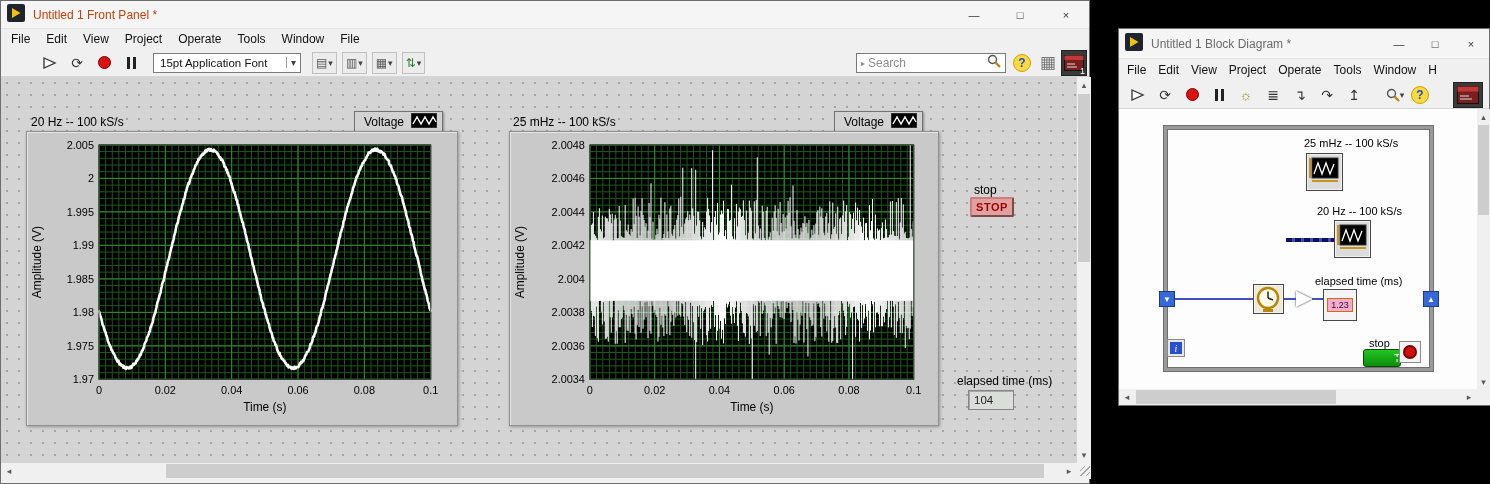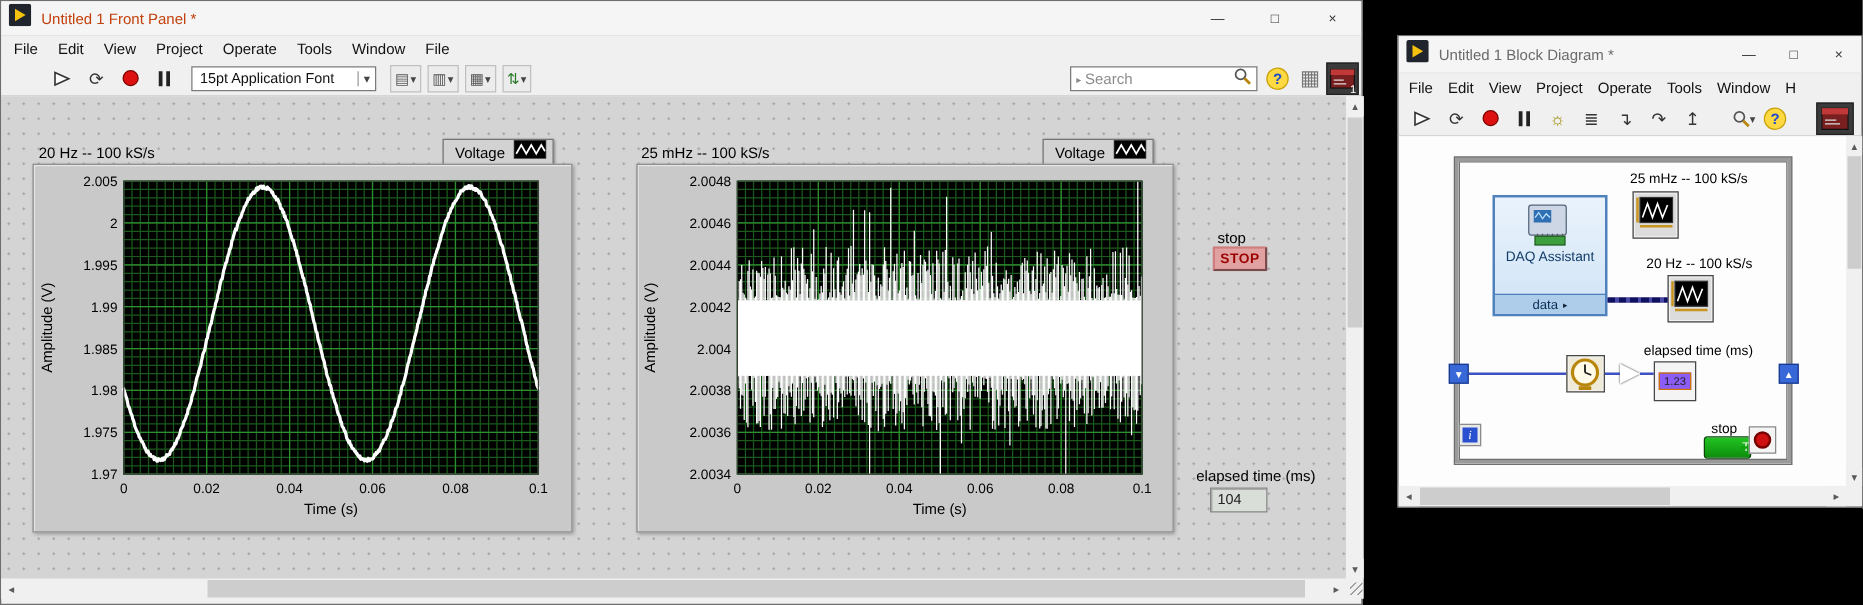--- a/index.html
+++ b/index.html
@@ -52,21 +52,21 @@
   .cond-term{position:absolute;background:#f4f4f4;border:1px solid #8a8a8a;display:flex;align-items:center;justify-content:center;}
   .cond-dot{width:14px;height:14px;border-radius:50%;background:#d01010;border:2px solid #7a0000;}
   .iter-term{position:absolute;background:#e8e8e8;border:1px solid #8a8a8a;display:flex;align-items:center;justify-content:center;}
   .iter-inner{width:12px;height:12px;background:#2850d0;color:#fff;font-size:10px;font-style:italic;display:flex;align-items:center;justify-content:center;font-family:"Liberation Serif",serif;}
   .shift-reg{position:absolute;width:16px;height:16px;background:#3868d8;border:1px solid #1a3a8a;color:#fff;font-size:8px;display:flex;align-items:center;justify-content:center;z-index:3;}
   .wire{position:absolute;}
   .wire.thin{height:2px;background:#3f51c0;}
   .wire.dyn{height:4px;background:#191970;background-image:repeating-linear-gradient(90deg,#101060 0 6px,#4a4aa8 6px 9px);}
   .wire.bool{height:2px;background:#0f9f0f;}
   .numeric-icon{position:absolute;background:#f4f4f4;border:1px solid #474747;display:flex;align-items:center;justify-content:center;}
-  .numeric-inner{border:1px solid #d07000;background:#8b5cf6;font-size:9px;color:#222;padding:1px 3px;}
+  .numeric-inner{border:1px solid #d07000;background:#f9a8d4;font-size:9px;color:#222;padding:1px 3px;}
   .tri-node{position:absolute;width:0;height:0;border-top:8px solid transparent;border-bottom:8px solid transparent;border-left:16px solid #fff;filter:drop-shadow(0 0 1px #333);}
 </style>
 </head>
 <body>
 
 <div id="screen">
 
   <div class="window" style="left:0;top:0;width:1090px;height:484px;">
 
     <div class="titlebar">
@@ -821,34 +821,20 @@
             <rect x="0.5" y="0.5" width="21" height="5" fill="#c03838"></rect>
             <path d="M3 10 h9 M3 13 h12" stroke="#ddd" stroke-width="1"></path>
           </svg>
       </span>
     </div>
 
     <div class="bd-canvas">
 
       <div class="while-loop" style="left:45px;top:17px;width:269px;height:245px;"></div>
 
-      <div class="daq-box" style="left:75px;top:47px;width:92px;height:97px;">
-        <svg width="40" height="36" style="margin-top:4px;">
-          <rect x="3" y="2" width="30" height="24" rx="2" fill="#cdd6e4" stroke="#55657a"></rect>
-          <rect x="7" y="6" width="14" height="10" fill="#2f6fb4"></rect>
-          <polyline points="8,12 11,8 14,13 17,9 20,12" fill="none" stroke="#bfe3ff" stroke-width="1"></polyline>
-          <rect x="8" y="27" width="24" height="7" fill="#3d9e3d" stroke="#1e5e1e"></rect>
-          <path d="M10 27 v-2 M14 27 v-2 M18 27 v-2 M22 27 v-2 M26 27 v-2 M30 27 v-2" stroke="#555"></path>
-        </svg>
-        <span class="daq-title">DAQ Assistant</span>
-        <span class="daq-port">
-          <span>data</span>
-          <span style="font-size:7px;color:#123;">▸</span>
-        </span>
-      </div>
 
       <div class="bd-label" style="left:185px;top:28px;">25 mHz -- 100 kS/s</div>
       <div class="term-icon" style="left:187px;top:44px;width:37px;height:38px;">
         <svg width="35" height="36">
           <rect x="5" y="4" width="26" height="20" fill="#000" stroke="#333"></rect>
           <polyline points="7,20 11,9 15,20 19,9 23,20 27,10" fill="none" stroke="#fff" stroke-width="1.3"></polyline>
           <line x1="5" y1="27" x2="31" y2="27" stroke="#c8941e" stroke-width="2"></line>
           <line x1="3" y1="4" x2="3" y2="24" stroke="#c8941e" stroke-width="2"></line>
         </svg>
       </div>

